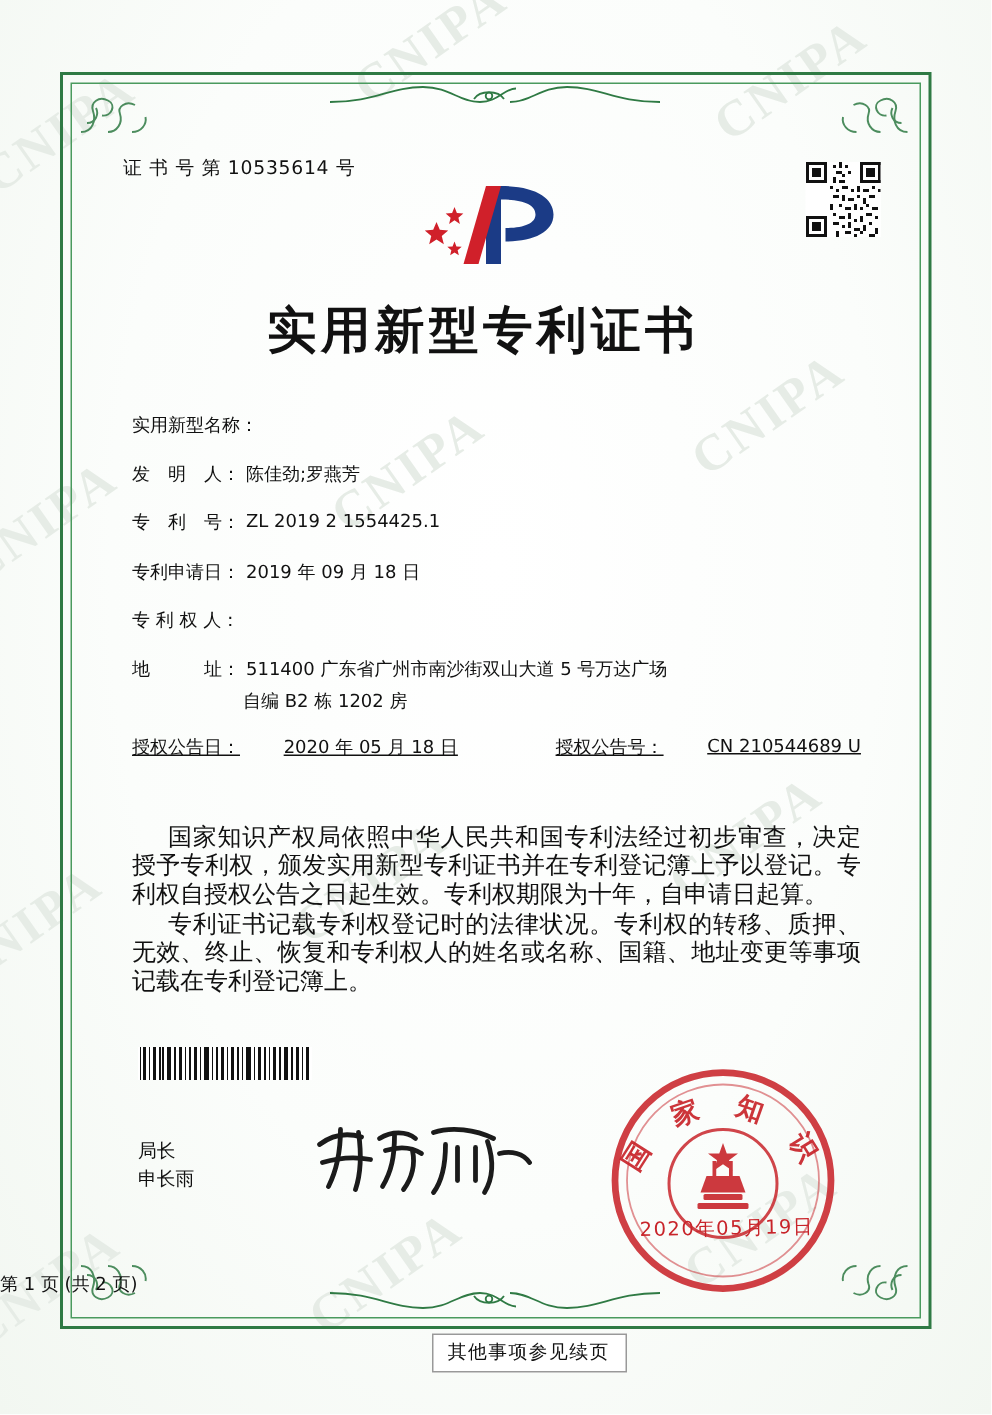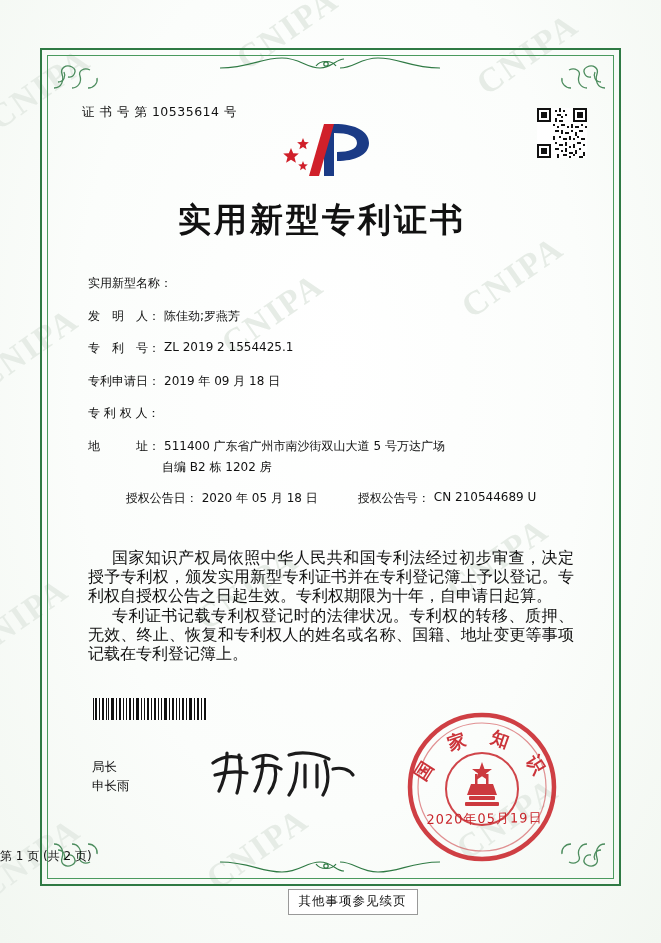--- a/index.html
+++ b/index.html
@@ -171,21 +171,22 @@
   }
   .field-label {
     flex: 0 0 auto;
     white-space: nowrap;
   }
   .field-value {
     margin-left: 4px;
     white-space: nowrap;
   }
   .field-row.two-col {
-    justify-content: center;
+    justify-content: space-between;
+    text-decoration: underline;
   }
   .second-label {
     margin-left: 40px;
     white-space: nowrap;
   }
   .addr-second {
     margin-left: 74px;
     margin-top: 4px;
     margin-bottom: 14px;
   }

